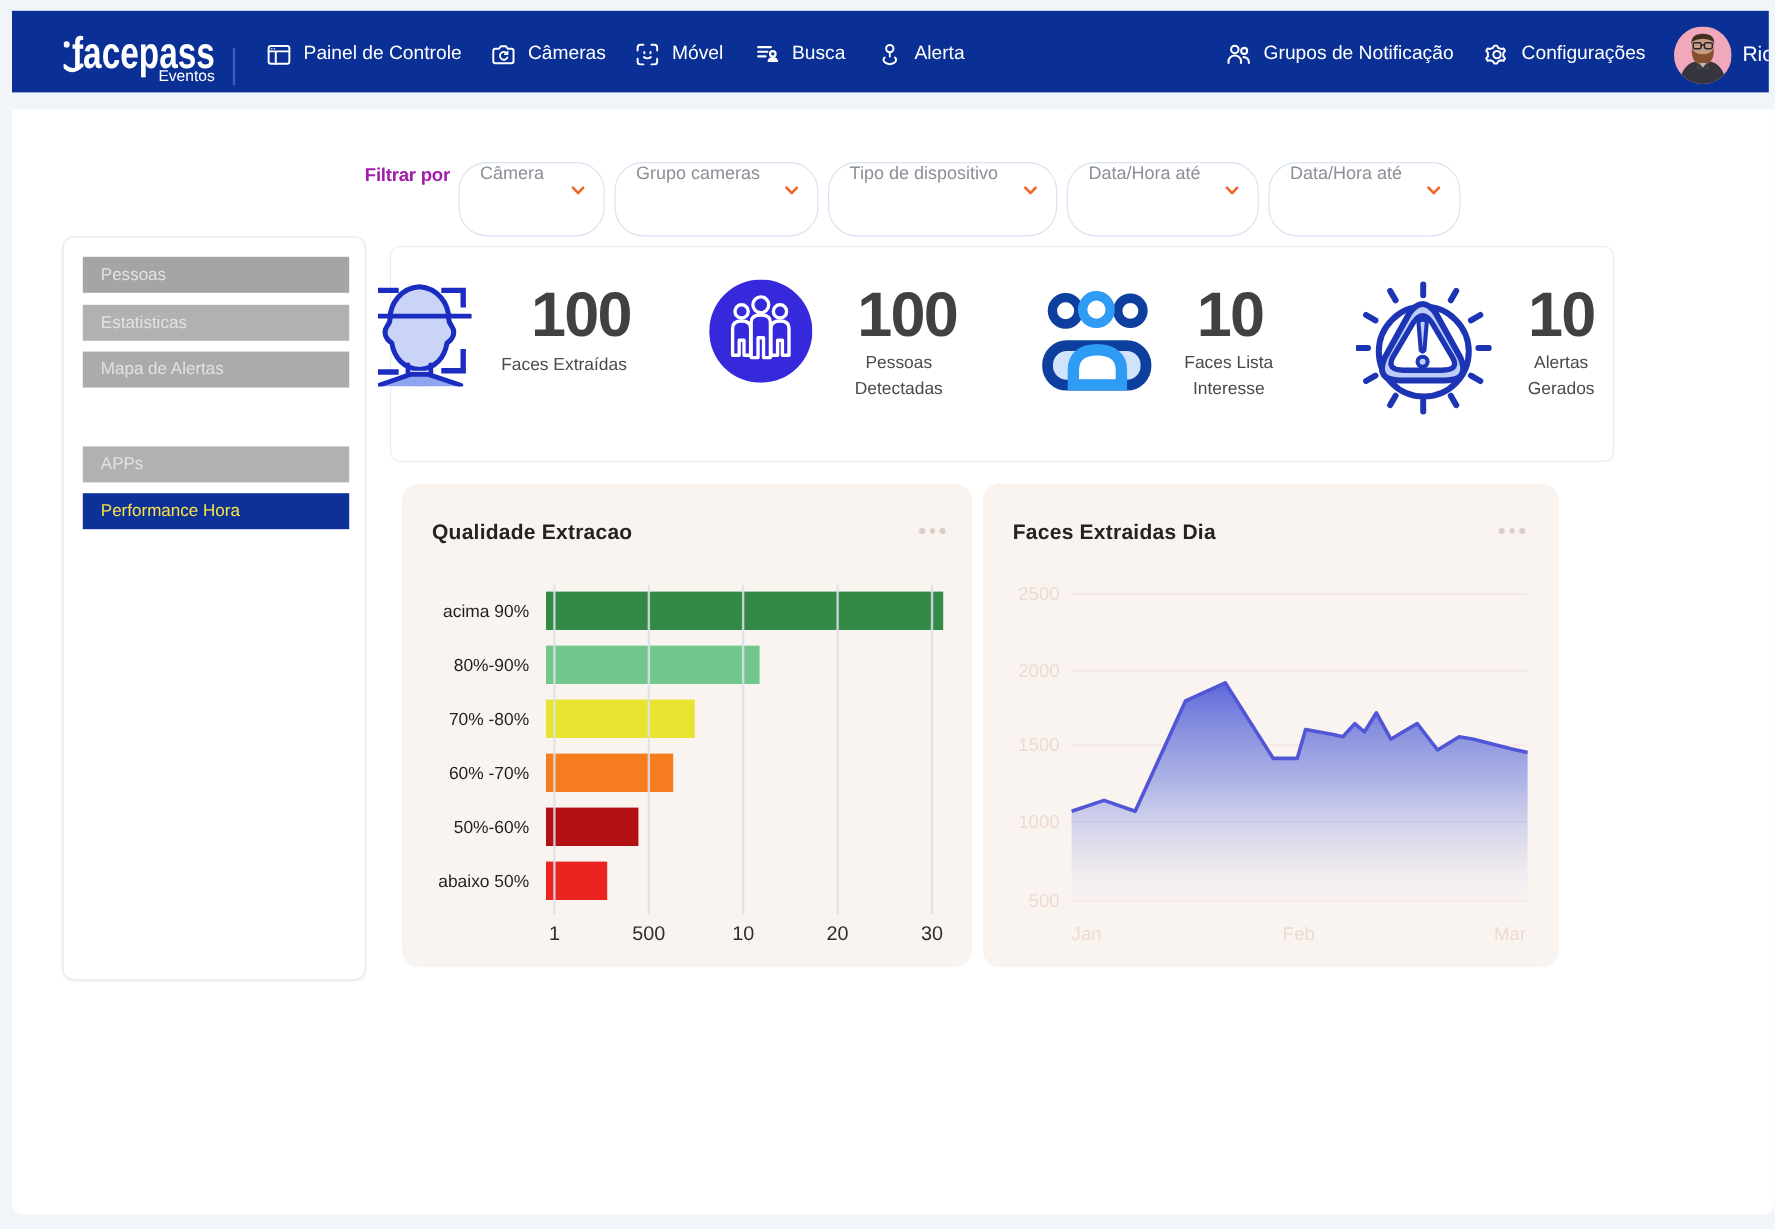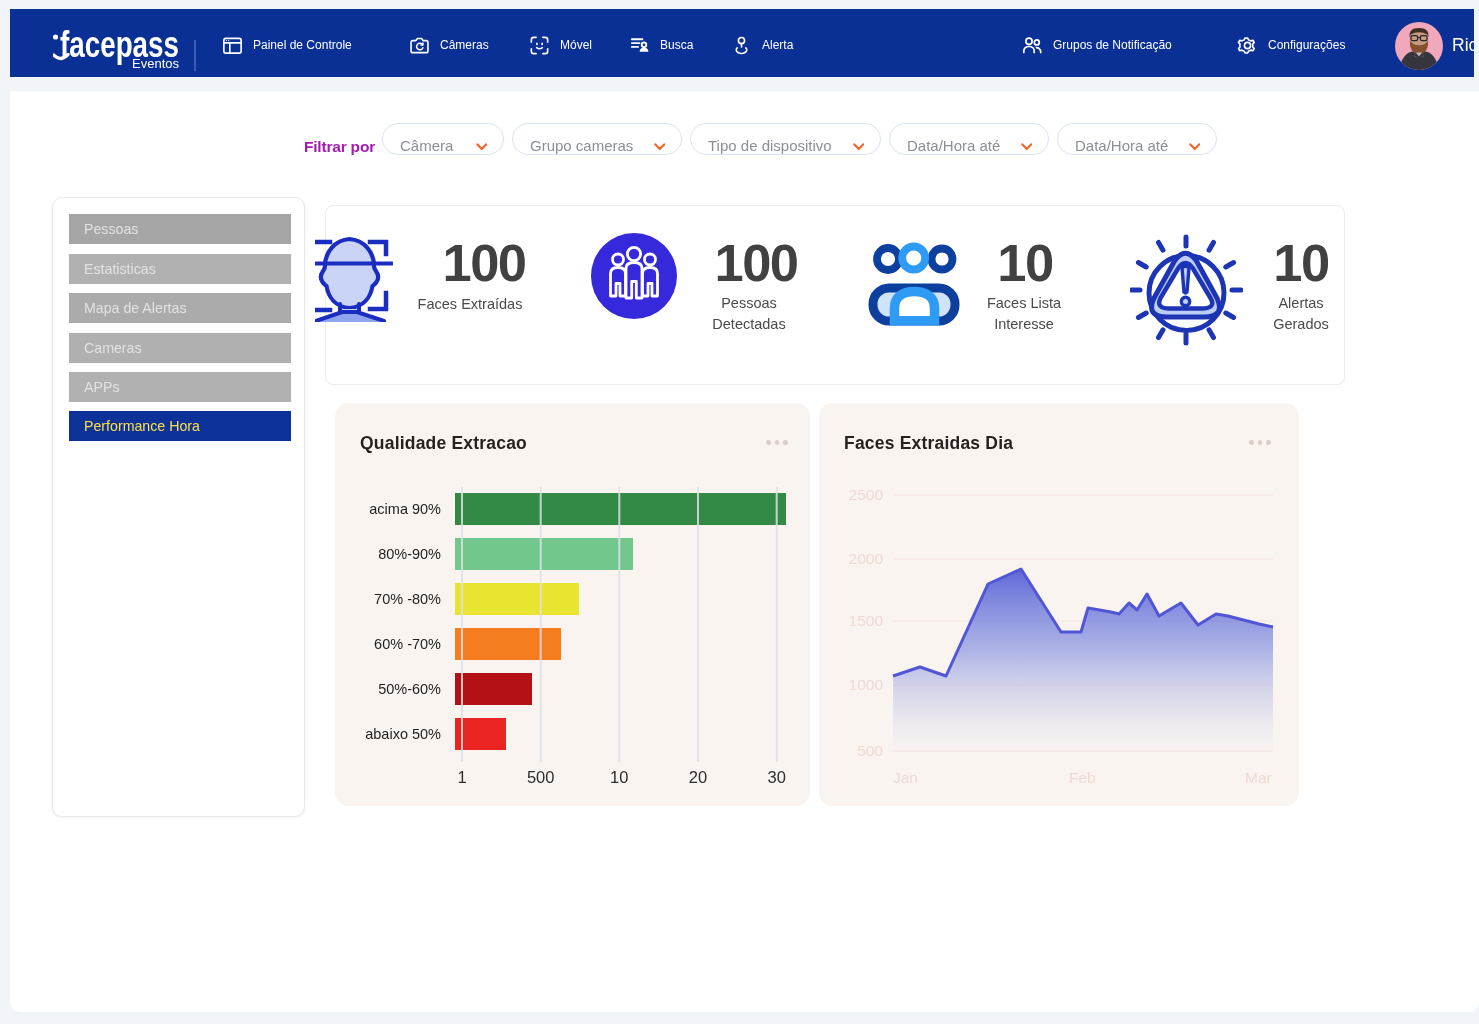--- a/index.html
+++ b/index.html
@@ -1,28 +1,28 @@
 <!DOCTYPE html>
 <html><head>
 <meta charset="utf-8">
 <style>
 * { margin:0; padding:0; box-sizing:border-box; }
 html,body { width:1479px; height:1024px; background:#f1f5fa; font-family:"Liberation Sans", sans-serif; overflow:hidden; position:relative; }
 .abs { position:absolute; }
 
 #nav { left:10px; top:9px; width:1464px; height:68px; background:#0a3095; overflow:hidden; }
-#nav .item { position:absolute; top:0; height:72px; display:flex; align-items:center; color:#fff; font-size:12px; letter-spacing:0px; }
+#nav .item { position:absolute; top:0; height:72px; display:flex; align-items:center; color:#fff; font-size:16px; letter-spacing:0px; }
 #nav .item svg { margin-right:9px; }
 #logo { position:absolute; left:43px; top:0; width:140px; height:72px; color:#fff; }
 #navdiv { position:absolute; left:184px; top:31px; width:2px; height:31px; background:#3c5cb8; }
 
 #main { left:10px; top:91px; width:1469px; height:921px; background:#fff; border-radius:0 0 10px 10px; }
 
 #filtrar { left:375px; top:138px; font-size:15.5px; font-weight:bold; letter-spacing:-0.2px; color:#a21caf; transform:translateX(-100%); }
-.pill { position:absolute; top:123px; height:32px; border:1px solid #d9e4f2; border-radius:24px; background:#fff; display:flex; align-items:flex-end; font-size:15px; color:#8b8f97; }
+.pill { position:absolute; top:135px; height:62px; border:1px solid #d9e4f2; border-radius:24px; background:#fff; display:flex; align-items:flex-start; font-size:15px; color:#8b8f97; }
 .pill span { margin-left:17px; }
 .pill svg { position:absolute; right:16px; top:19px; }
 
 #sidebar { left:52px; top:197px; width:253px; height:620px; background:#fff; border:1px solid #e8e8e8; border-radius:10px; box-shadow:0 1px 3px rgba(0,0,0,0.05); }
 .sbtn { position:absolute; left:16px; width:222px; height:30px; color:#e2e2e2; font-size:14.2px; display:flex; align-items:center; padding-left:15px; }
 .sbtn.active { background:#0c329a; color:#fde047; }
 
 #stats { left:325px; top:205px; width:1020px; height:180px; background:#fff; border:1px solid #ececec; border-radius:8px; }
 .statnum { position:absolute; font-size:52.5px; font-weight:800; color:#414141; letter-spacing:-1.5px; top:232px; }
 .statlbl { position:absolute; font-size:14.5px; color:#4a4a4a; text-align:center; line-height:21px;  }
@@ -148,21 +148,20 @@
 <div class="pill" style="left:1057px;width:160px;">
     <span>Data/Hora até</span>
     <svg width="11.5" height="8" viewBox="0 0 11.5 8" fill="none" stroke="#f1662a" stroke-width="2.2" stroke-linecap="round" stroke-linejoin="round">
       <path d="M1.4 1.4 L5.75 6 L10.1 1.4"></path>
     </svg>
   </div>
 <div class="abs" id="sidebar">
   <div class="sbtn" style="top:16px;background:#a5a5a5;">Pessoas</div>
   <div class="sbtn" style="top:56px;background:#b1b1b1;">Estatisticas</div>
   <div class="sbtn" style="top:95px;background:#ababab;">Mapa de Alertas</div>
-  <div class="sbtn" style="top:135px;background:#b0b0b0;">Cameras</div>
   <div class="sbtn" style="top:174px;background:#b1b1b1;">APPs</div>
   <div class="sbtn active" style="top:213px;">Performance Hora</div>
 </div>
 <div class="abs" id="stats"></div>
 <svg class="abs" style="left:315px;top:236px;" width="78" height="86" viewBox="0 0 78 86">
   <g stroke="#1b2cc1" stroke-linecap="round">
     <path d="M34.5,3 C20,4 10,16 10,30 C10,33 8.5,34 7.5,36 C5.5,39 5.5,43 7.5,46 C8.5,48 10.5,49 11.5,50 C13.5,62 21,71 34.5,72 C48,71 55.5,62 57.5,50 C58.5,49 60.5,48 61.5,46 C63.5,43 63.5,39 61.5,36 C60.5,34 59,33 59,30 C59,16 49,4 34.5,3 Z" fill="#c9d4f6" stroke-width="4.2"></path>
     <path d="M27,73 H42 V86 H27 Z" fill="#c9d4f6" stroke="none"></path>
     <path d="M25,68 V77 M44,68 V77" fill="none" stroke-width="4"></path>
     <path d="M1,86 L1,85 27,76.5 42,76.5 69,85 69,86 Z" fill="#8fa5ee" stroke="none"></path>

